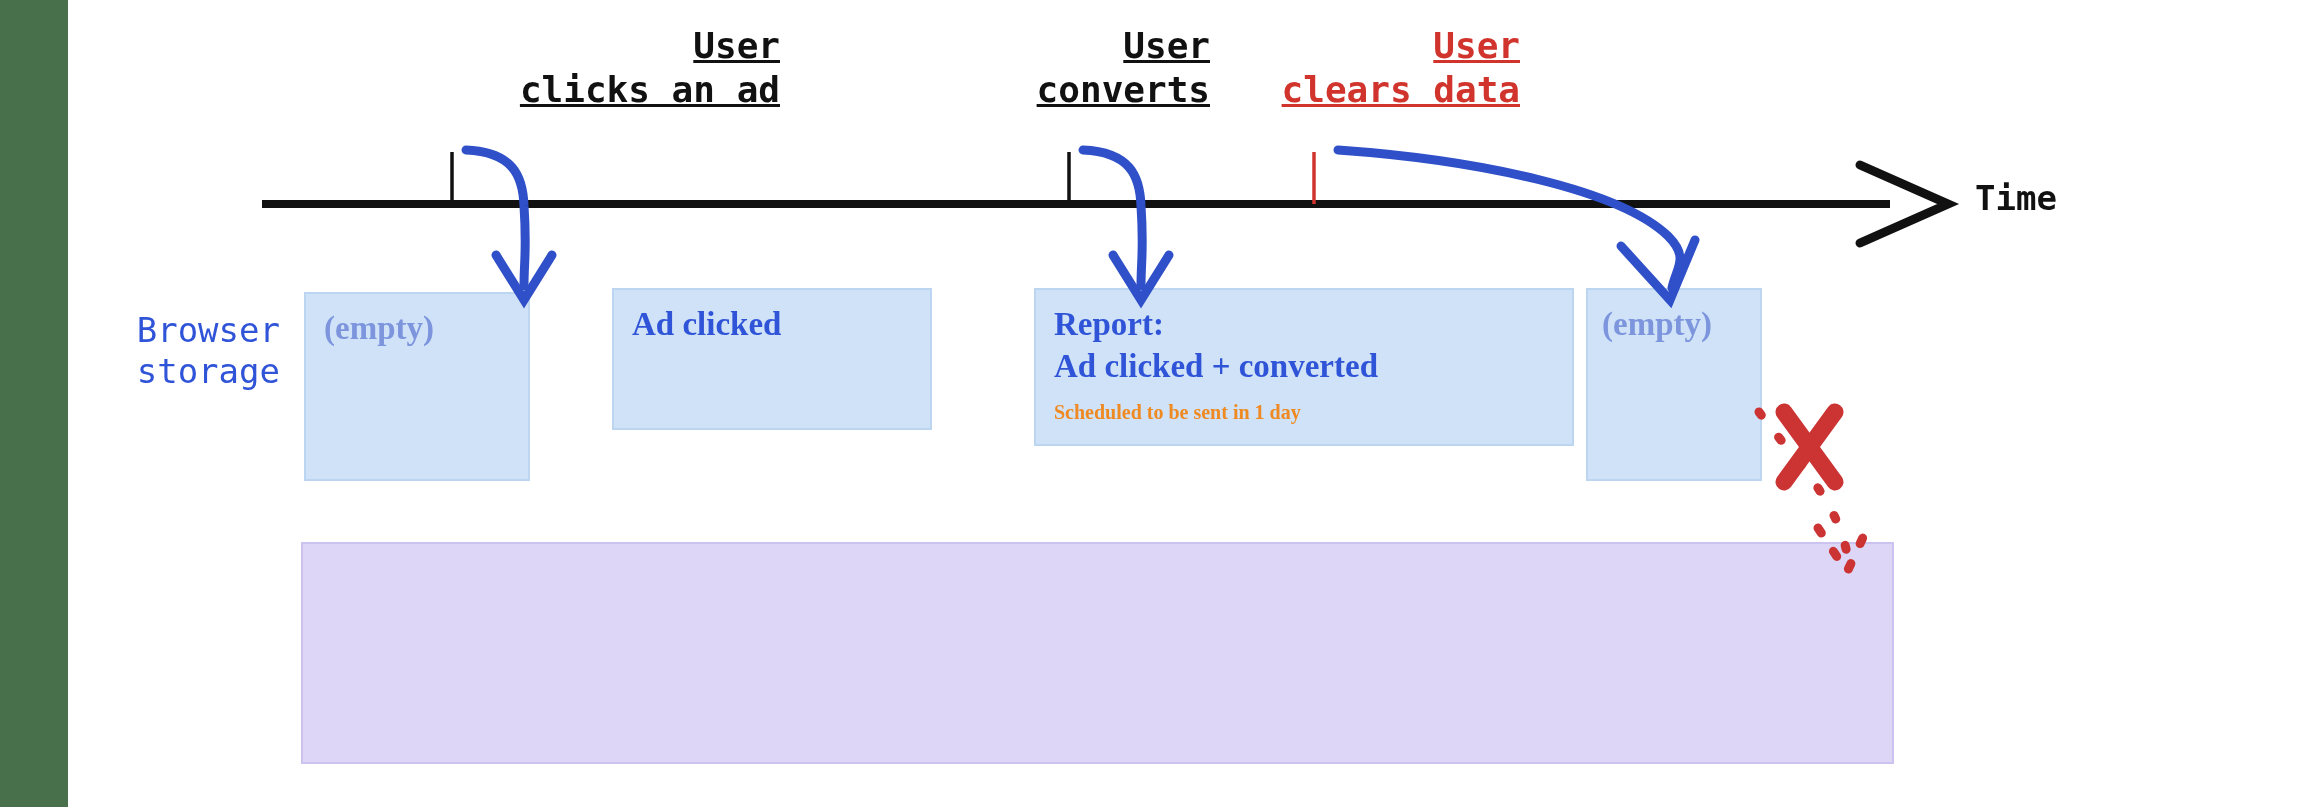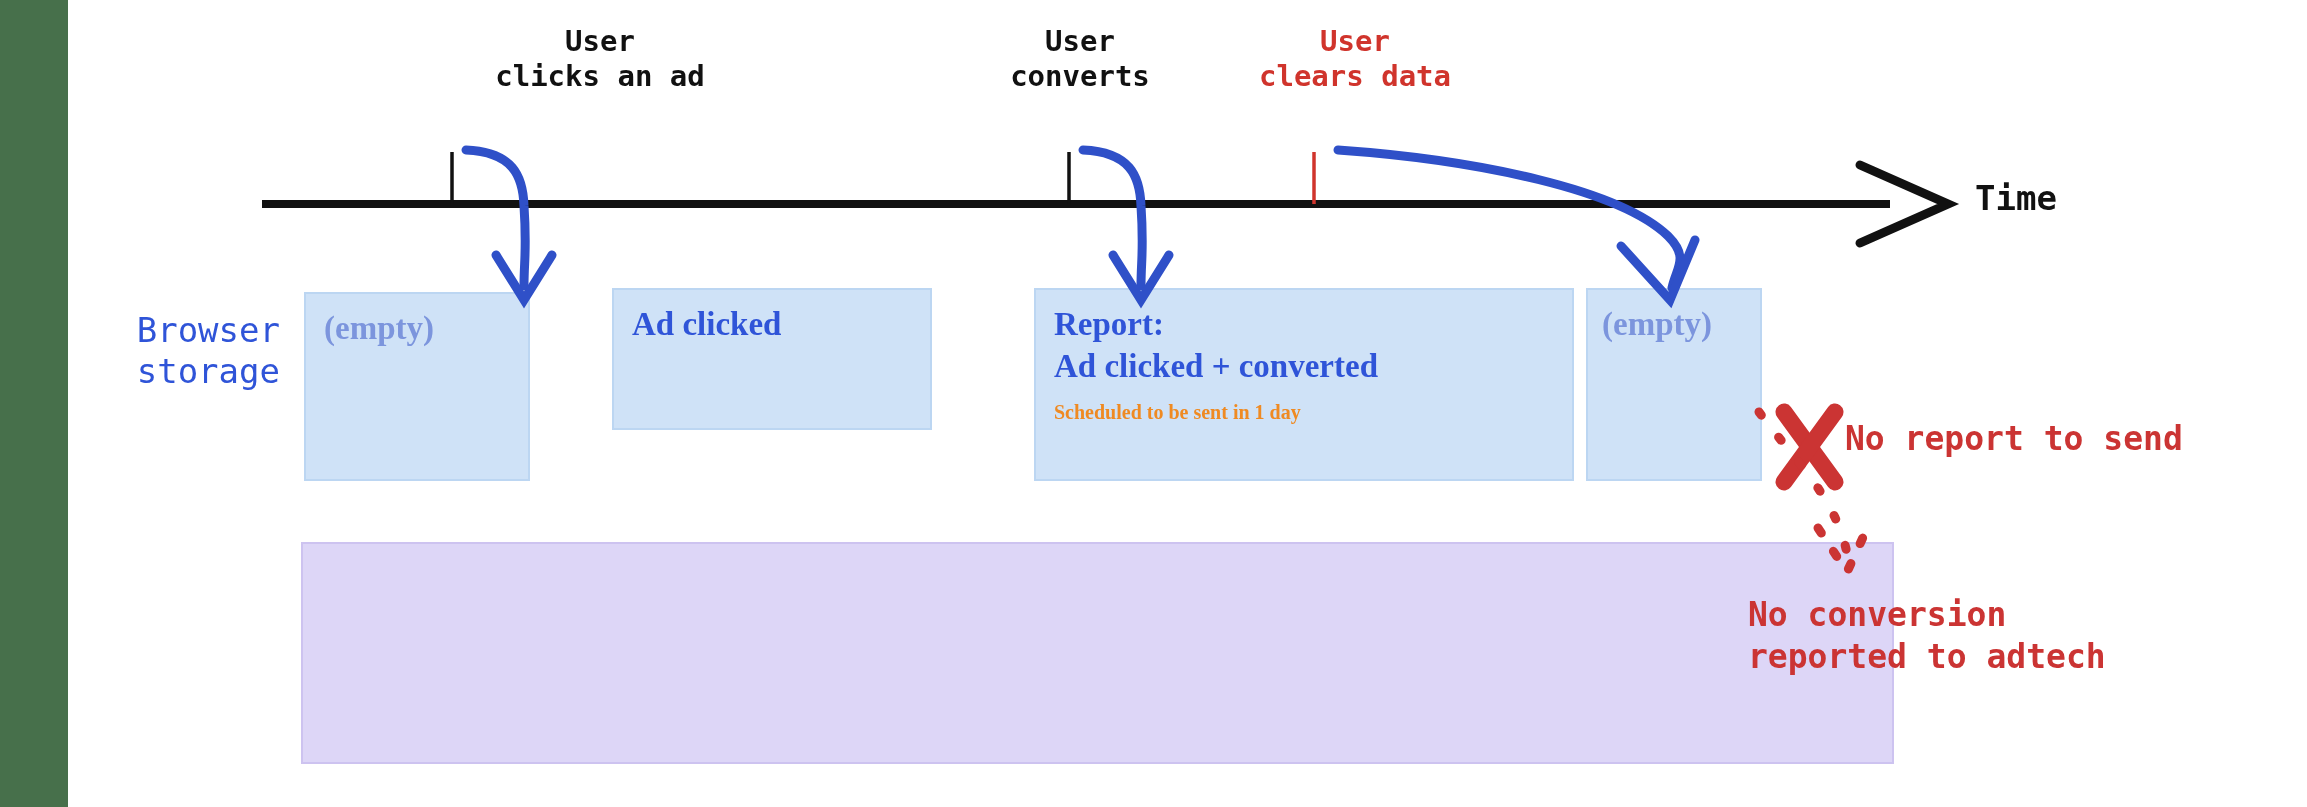--- a/index.html
+++ b/index.html
@@ -31,26 +31,27 @@
   }
   svg.overlay {
     position: absolute; left: 0; top: 0;
     width: 2307px; height: 807px;
     pointer-events: none;
   }
 
   
   .evt-label {
     position: absolute;
-    text-align: center;
-    font-size: 29px;
+    text-align: right;
+    font-size: 36px;
     font-weight: 700;
     line-height: 1.22;
     white-space: pre-line;
     letter-spacing: 0px;
+    text-decoration: underline;
   }
   .evt-black { color: #111111; }
   .evt-red   { color: #d0342c; }
 
   .time-label {
     position: absolute;
     font-size: 34px;
     font-weight: 700;
     color: #111111;
   }
@@ -135,36 +136,33 @@
 
 
   <div class="store-box" style="left:304px; top:292px; width:226px; height:189px;">
     <div class="store-text muted">(empty)</div>
   </div>
 
   <div class="store-box" style="left:612px; top:288px; width:320px; height:142px;">
     <div class="store-text">Ad clicked</div>
   </div>
 
-  <div class="store-box" style="left:1034px; top:288px; width:540px; height:193px;">
+  <div class="store-box" style="left:1034px; top:288px; width:540px; height:158px;">
     <div class="store-text">Report:
 Ad clicked + converted</div>
     <div class="store-sub">Scheduled to be sent in 1 day</div>
   </div>
 
   <div class="store-box" style="left:1586px; top:288px; width:176px; height:193px;">
     <div class="store-text muted" style="padding:0; margin-left:-4px;">(empty)</div>
   </div>
 
   <div class="server-box" style="left:301px; top:542px; width:1593px; height:222px;"></div>
 
-  <div class="anno" style="left:1845px; top:418px; width:430px;">No report to send</div>
 
-  <div class="anno" style="left:1748px; top:594px; width:520px;">No conversion
-reported to adtech</div>
 
   <svg class="overlay" viewBox="0 0 2307 807" xmlns="http://www.w3.org/2000/svg">
 
     <defs>
       <marker id="axis-head" viewBox="0 0 12 12" refX="1" refY="6" markerWidth="9" markerHeight="9" orient="auto-start-reverse">
         <path d="M0,0 L12,6 L0,12" fill="none" stroke="#111111" stroke-width="2.2" stroke-linecap="round" stroke-linejoin="round"></path>
       </marker>
     </defs>
 
     <line x1="262" y1="204" x2="1890" y2="204" stroke="#111111" stroke-width="8" stroke-linecap="butt"></line>

